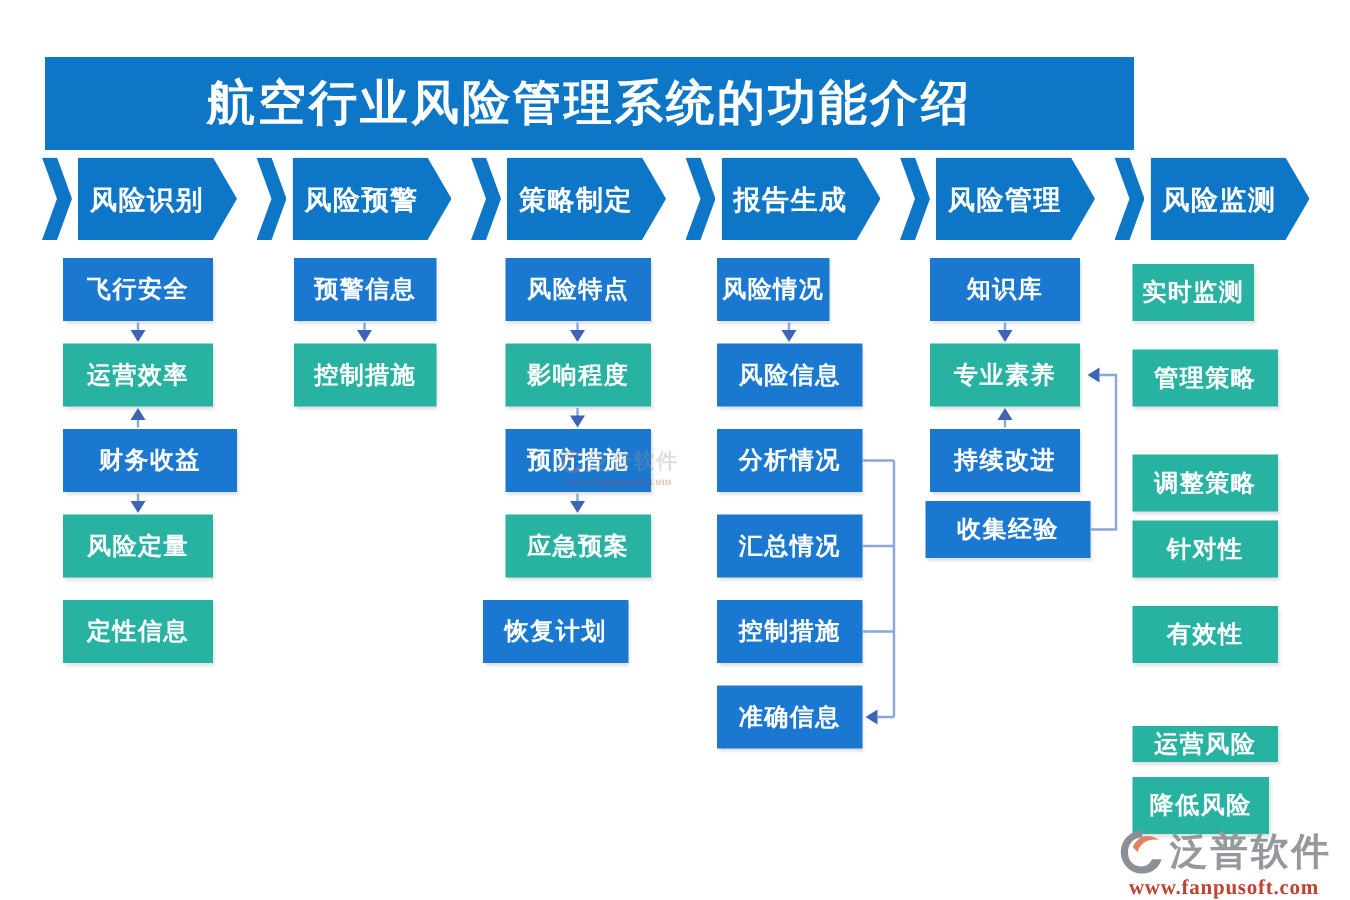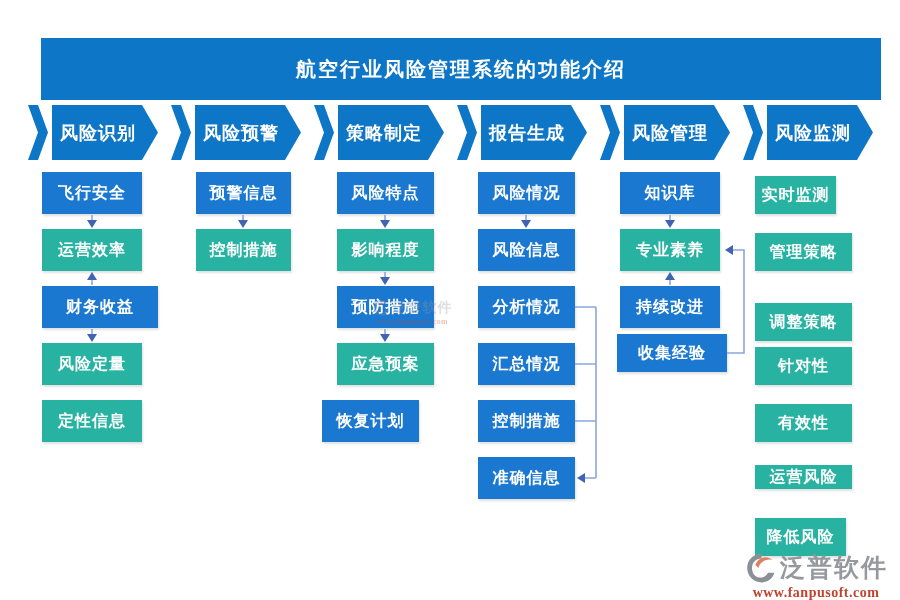--- a/index.html
+++ b/index.html
@@ -2,23 +2,23 @@
 <html style="--color-banner: #0e76c6; --color-blue: #1b78d0; --color-teal: #28b2a2; --color-line: #8ba6db; --color-arrowhead: #3f63b5; --color-brandgray: #95989d; --color-urlred: #c0432f;"><head>
 <meta charset="utf-8">
 <style>
   html,body{margin:0;padding:0;background:#fff;}
   .canvas{
     position:relative;width:900px;height:600px;background:#fff;overflow:hidden;
     font-family:"Liberation Sans","DejaVu Sans",sans-serif;
   }
   
   .banner{
-    position:absolute;left:41px;top:38px;width:840px;height:62px;
+    position:absolute;left:30px;top:38px;width:726px;height:62px;
     background:var(--color-banner,#0e76c6);
-    color:#fff;font-size:20px;font-weight:bold;letter-spacing:2px;
+    color:#fff;font-size:32px;font-weight:bold;letter-spacing:2px;
     display:flex;align-items:center;justify-content:center;
   }
   
   .step-band{
     position:absolute;top:105px;width:20px;height:55px;
     background:var(--color-banner,#0e76c6);
     clip-path:polygon(0 0,50% 0,100% 50%,50% 100%,0 100%,50% 50%);
   }
   .step-body{
     position:absolute;top:105px;width:106px;height:55px;
@@ -78,38 +78,38 @@
 
   <div class="box blue" style="left:196px;top:172px;width:95px">预警信息</div>
   <div class="box teal" style="left:196px;top:229px;width:95px">控制措施</div>
 
   <div class="box blue" style="left:337px;top:172px;width:97px">风险特点</div>
   <div class="box teal" style="left:337px;top:229px;width:97px">影响程度</div>
   <div class="box blue" style="left:337px;top:286px;width:97px">预防措施</div>
   <div class="box teal" style="left:337px;top:343px;width:97px">应急预案</div>
   <div class="box blue" style="left:322px;top:400px;width:97px">恢复计划</div>
 
-  <div class="box blue" style="left:478px;top:172px;width:97px">风险情况</div>
+  <div class="box blue" style="left:478px;top:172px;width:75px">风险情况</div>
   <div class="box blue" style="left:478px;top:229px;width:97px">风险信息</div>
   <div class="box blue" style="left:478px;top:286px;width:97px">分析情况</div>
   <div class="box blue" style="left:478px;top:343px;width:97px">汇总情况</div>
   <div class="box blue" style="left:478px;top:400px;width:97px">控制措施</div>
   <div class="box blue" style="left:478px;top:457px;width:97px">准确信息</div>
 
   <div class="box blue" style="left:620px;top:172px;width:100px">知识库</div>
   <div class="box teal" style="left:620px;top:229px;width:100px">专业素养</div>
   <div class="box blue" style="left:620px;top:286px;width:100px">持续改进</div>
   <div class="box blue" style="left:617px;top:334px;width:110px;height:38px">收集经验</div>
 
   <div class="box teal" style="left:755px;top:176px;width:81px;height:38px">实时监测</div>
   <div class="box teal" style="left:755px;top:233px;width:97px;height:38px">管理策略</div>
   <div class="box teal" style="left:755px;top:303px;width:97px;height:38px">调整策略</div>
   <div class="box teal" style="left:755px;top:347px;width:97px;height:38px">针对性</div>
   <div class="box teal" style="left:755px;top:404px;width:97px;height:38px">有效性</div>
-  <div class="box teal" style="left:755px;top:465px;width:97px;height:24px">运营风险</div>
+  <div class="box teal" style="left:755px;top:484px;width:97px;height:24px">运营风险</div>
   <div class="box teal" style="left:755px;top:518px;width:91px;height:38px">降低风险</div>
 
   <svg class="conn" width="900" height="600">
 
     <line x1="92" y1="215" x2="92" y2="221"></line>
       <polygon points="87,220 97,220 92,228"></polygon>
     <line x1="92" y1="279" x2="92" y2="285"></line>
       <polygon points="87,280 97,280 92,272"></polygon>
     <line x1="92" y1="329" x2="92" y2="335"></line>
       <polygon points="87,334 97,334 92,342"></polygon>

